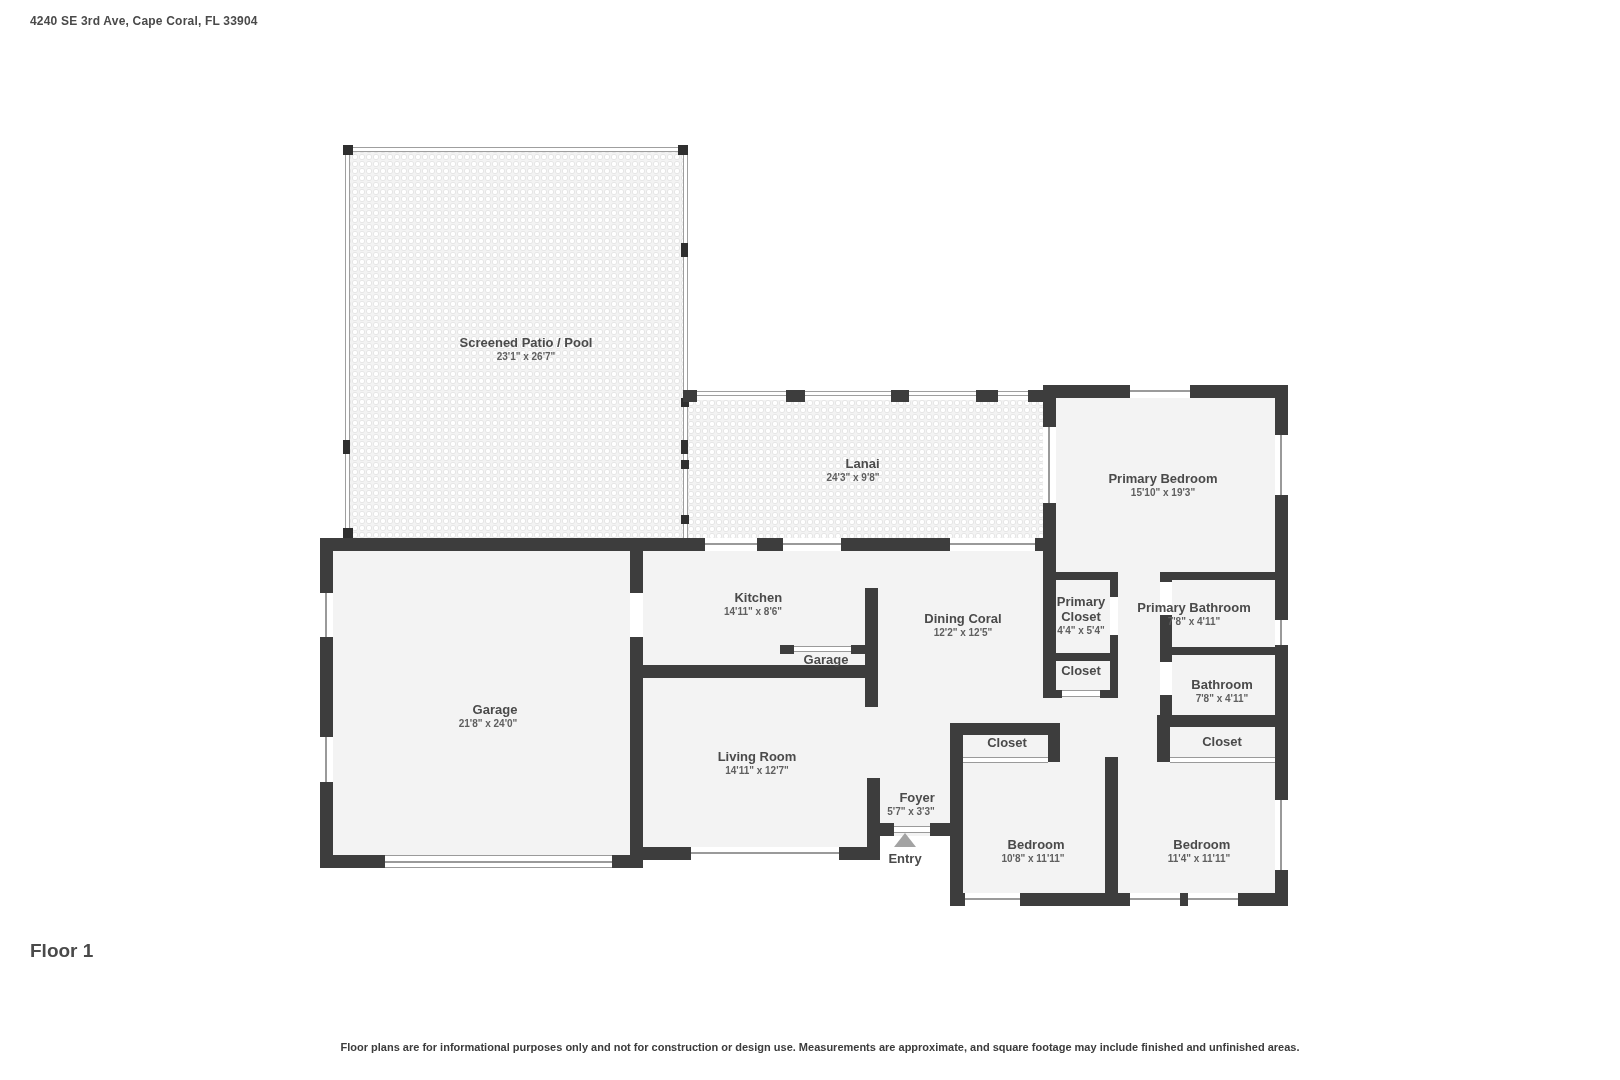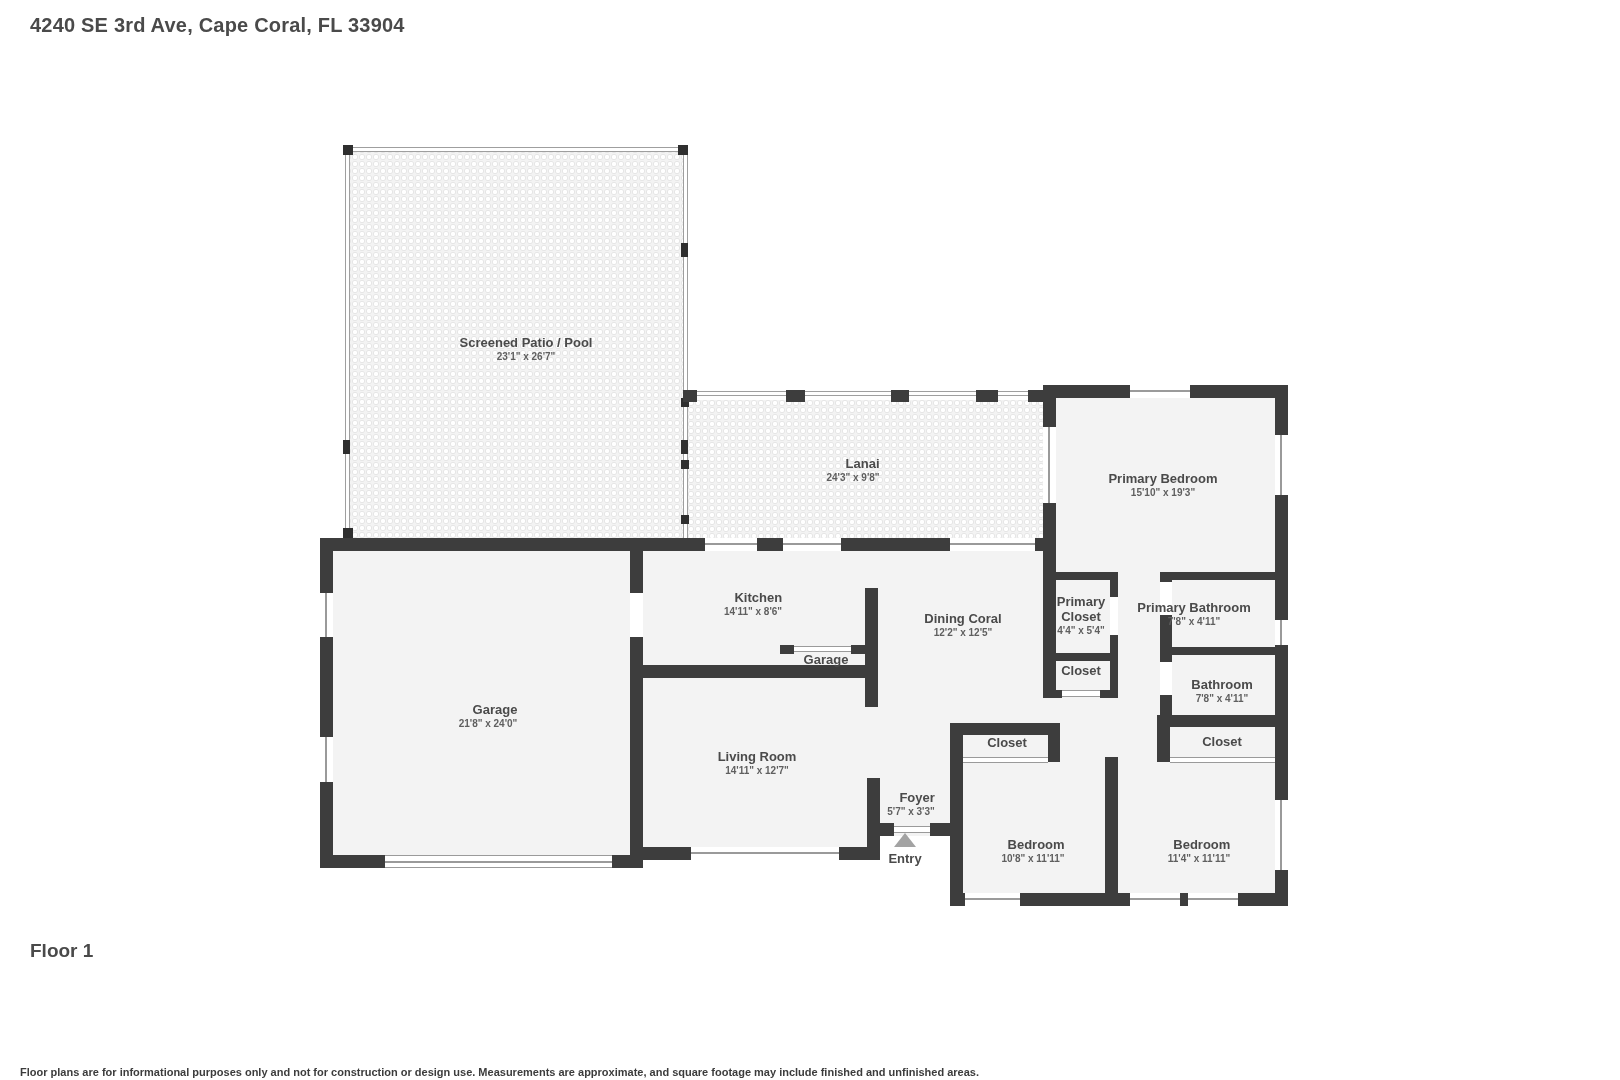--- a/index.html
+++ b/index.html
@@ -1,20 +1,20 @@
 <!DOCTYPE html>
 <html style="--wall: #3d3d3d; --room-fill: #f3f3f3; --text: #4a4a4a; --dims-text: #5f5f5f; --window-line: #9a9a9a; --entry-arrow: #a3a3a3;"><head>
 <meta charset="utf-8">
 <style>
   html,body{margin:0;padding:0;background:#fff;}
   .page{position:relative;width:1620px;height:1080px;background:#fff;overflow:hidden;
         font-family:"Liberation Sans",sans-serif;}
-  .title{position:absolute;left:30px;top:14px;font-size:20px;font-weight:700;color:var(--text);letter-spacing:.2px;}
+  .title{position:absolute;left:30px;top:14px;font-size:12px;font-weight:700;color:var(--text);letter-spacing:.2px;}
   .floor{position:absolute;left:30px;top:940px;font-size:19px;font-weight:700;color:var(--text);}
-  .disclaimer{position:absolute;left:0;right:0;top:1066px;text-align:left;font-size:11px;font-weight:700;color:#3c3c3c;margin-left:20px;}
+  .disclaimer{position:absolute;left:0;right:0;top:1041px;text-align:center;font-size:11px;font-weight:700;color:#3c3c3c;margin-left:20px;}
   .w{position:absolute;display:block;background:var(--wall);}
   .fill{position:absolute;background:var(--room-fill);}
   .tex{position:absolute;background-color:#f3f3f3;
        background-image:radial-gradient(circle at 3px 3px,#ffffff 1.8px,rgba(255,255,255,0) 2.6px),
                         radial-gradient(circle at 3px 3px,#e4e4e4 2.7px,rgba(228,228,228,0) 3.3px);
        background-size:7px 7px;}
   .winh{position:absolute;background:linear-gradient(to bottom,#fff 0 5px,var(--window-line) 5px 7px,#fff 7px 100%);}
   .winv{position:absolute;background:linear-gradient(to right,#fff 0 5px,var(--window-line) 5px 7px,#fff 7px 100%);}
   .gap{position:absolute;background:#fff;}
   .dl{position:absolute;background:#fff;border-top:1px solid var(--window-line);border-bottom:1px solid var(--window-line);box-sizing:border-box;}

